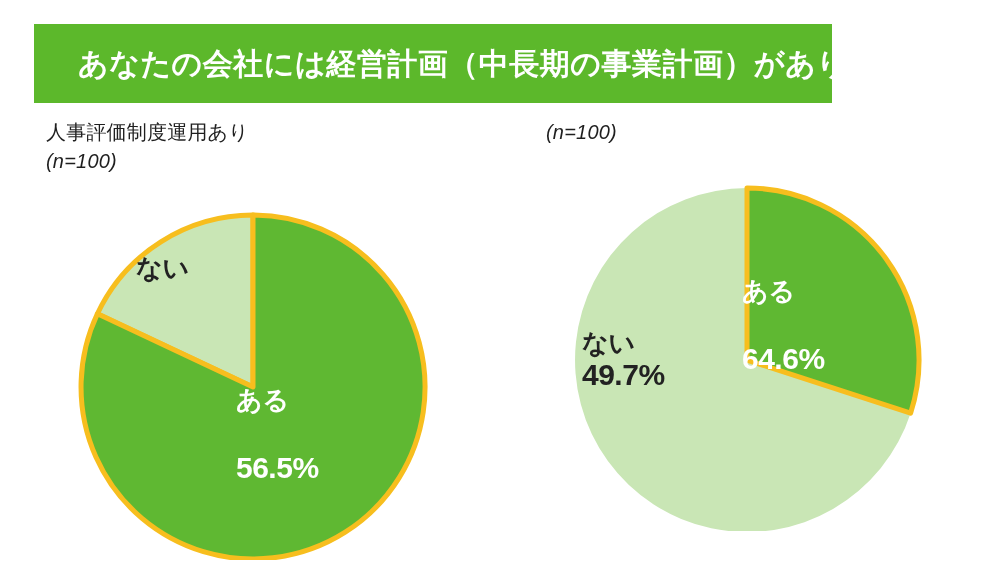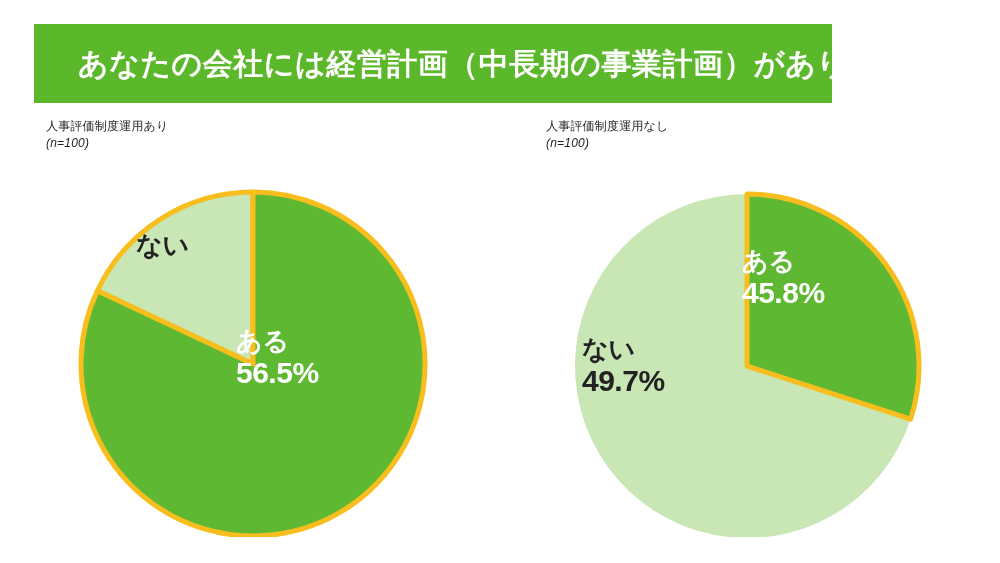--- a/index.html
+++ b/index.html
@@ -47,21 +47,21 @@
 
   
   .chart-panel {
     position: absolute;
     top: 118px;
   }
   #panel-left  { left: 46px;  width: 470px; }
   #panel-right { left: 546px; width: 470px; }
 
   .panel-caption {
-    font-size: 12px;
+    font-size: 20px;
     font-weight: normal;
     color: #1f1f1f;
     line-height: 1.45;
     letter-spacing: 0.2px;
   }
   .panel-caption .caption-n {
     display: block;
     font-style: italic;
   }
 
@@ -84,21 +84,21 @@
     font-size: 26px;
     font-weight: bold;
   }
   .slice-label .lbl-value {
     display: block;
     font-size: 30px;
     font-weight: bold;
     letter-spacing: -0.5px;
   }
   .label-on-dark .lbl-name,
-  .label-on-dark .lbl-value { color: #ffffff; }
+  .label-on-dark .lbl-value { color: #ffffff; margin-top: 36px; }
   .label-on-light .lbl-name,
   .label-on-light .lbl-value { color: #222222; }
 
   
   #label-left-nai  { left: 90px;  top: 64px; }
   #label-left-aru  { left: 190px; top: 160px; }
   
   #label-right-aru { left: 196px; top: 80px; }
   #label-right-nai { left: 36px;  top: 168px; }
 </style>
@@ -131,35 +131,34 @@
 
       <div class="slice-label label-on-dark" id="label-left-aru">
         <span class="lbl-name">ある</span>
         <span class="lbl-value">56.5%</span>
       </div>
     </div>
   </div>
 
   <div class="chart-panel" id="panel-right">
     <div class="panel-caption">
-      <span>人事評価制度運用なし</span>
       <span class="caption-n">(n=100)</span>
     </div>
 
     <div class="pie-wrap">
       <svg class="pie-svg" width="420" height="370" viewBox="0 0 420 370">
 
         <path d="M 201 199 L 364.6 252.2 A 172 172 0 1 1 201.0 27.0 Z" fill="#c9e6b5" stroke="none" stroke-width="0"></path>
 
         <path d="M 201 199 L 201.0 27.0 A 172 172 0 0 1 364.6 252.2 Z" fill="#5fb832" stroke="#f7be1e" stroke-width="5" stroke-linejoin="round"></path>
       </svg>
 
       <div class="slice-label label-on-dark" id="label-right-aru">
         <span class="lbl-name">ある</span>
-        <span class="lbl-value">45.8%</span>
+        <span class="lbl-value">64.6%</span>
       </div>
 
       <div class="slice-label label-on-light" id="label-right-nai">
         <span class="lbl-name">ない</span>
         <span class="lbl-value">49.7%</span>
       </div>
     </div>
   </div>
 
 </div>

